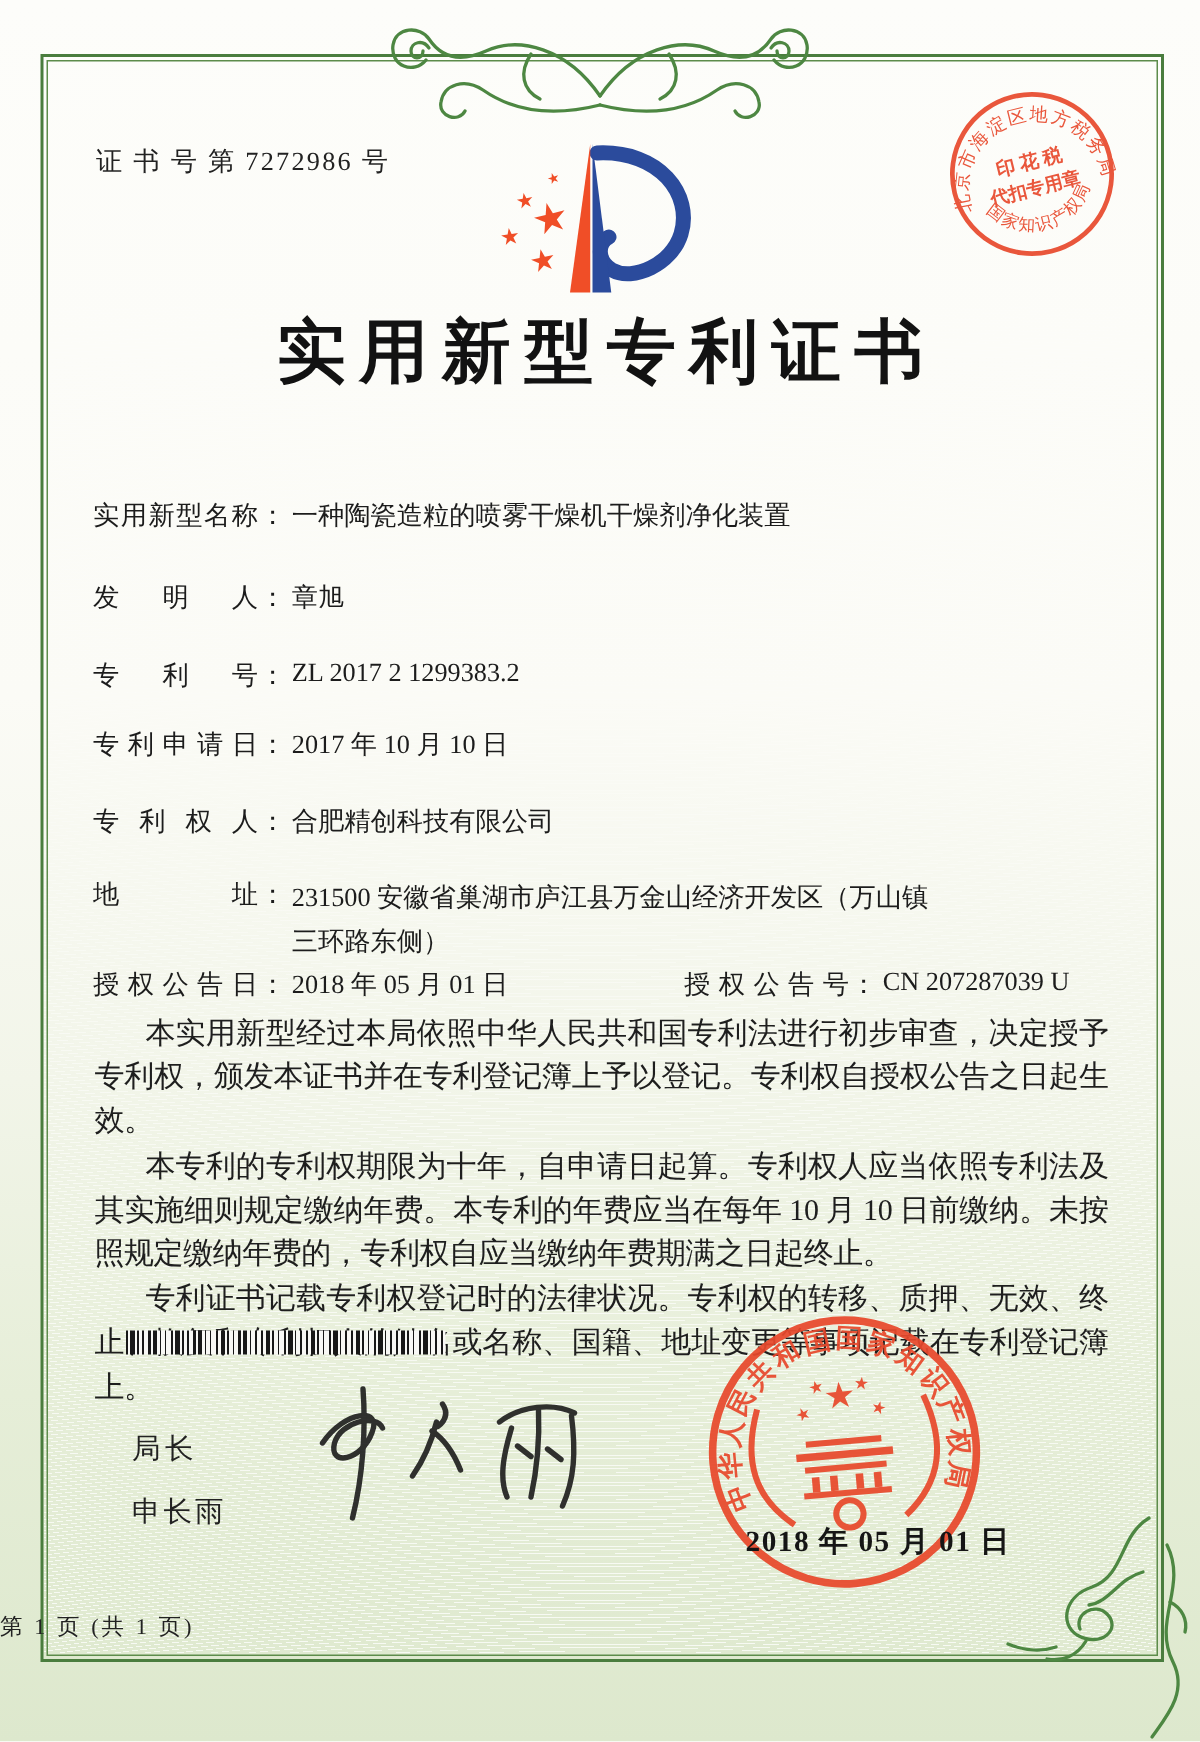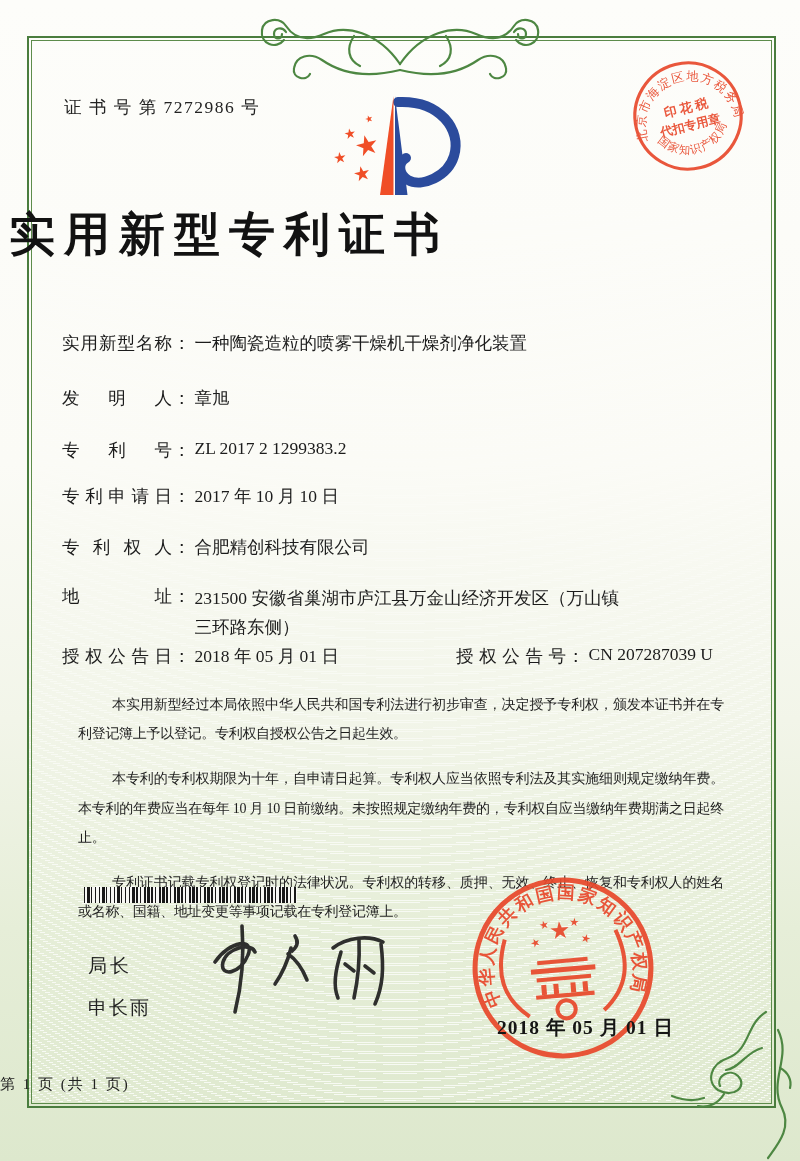--- a/index.html
+++ b/index.html
@@ -13,29 +13,29 @@
   .guilloche{
     position:absolute;left:29px;top:38px;width:742px;height:1064px;pointer-events:none;
     background:
       repeating-radial-gradient(ellipse 1600px 600px at 50% 135%,rgba(255,255,255,0.75) 0 1.2px,rgba(255,255,255,0) 1.2px 6px);
     -webkit-mask-image:linear-gradient(to bottom,rgba(0,0,0,.12) 0%,rgba(0,0,0,.25) 45%,rgba(0,0,0,.85) 75%,rgba(0,0,0,1) 100%);
             mask-image:linear-gradient(to bottom,rgba(0,0,0,.12) 0%,rgba(0,0,0,.25) 45%,rgba(0,0,0,.85) 75%,rgba(0,0,0,1) 100%);
   }
   .frame{position:absolute;left:27px;top:36px;width:745px;height:1068px;border:2.5px solid #4a7d3e;}
   .frame-inner{position:absolute;inset:2px;border:1px solid #5d8c4b;}
   .cert-no{position:absolute;left:64px;top:95px;font-size:17.5px;letter-spacing:1.5px;color:#222;text-align:center;}
-  .title{position:absolute;left:0;top:204px;width:100%;text-align:left;font-size:46px;font-weight:700;letter-spacing:9px;text-indent:9px;color:#121212;}
+  .title{position:absolute;left:0;top:204px;width:100%;text-align:center;font-size:46px;font-weight:700;letter-spacing:9px;text-indent:9px;color:#121212;}
   .frow{position:absolute;left:62px;font-size:17.5px;white-space:nowrap;}
   .flabel{display:inline-block;width:110px;text-align:justify;text-align-last:justify;vertical-align:top;}
   .colon{display:inline-block;margin:0 4px 0 1px;}
   .fvalue{display:inline-block;vertical-align:top;}
   .addr .fvalue{white-space:pre-line;max-width:500px;line-height:29px;}
   .grant-no{position:absolute;left:394px;top:0;}
   .paras{position:absolute;left:62px;top:674px;width:678px;}
-  .paras p{margin:16px;font-size:14px;line-height:29.2px;letter-spacing:-0.3px;text-indent:34px;color:#1e1e1e;text-align:justify;}
+  .paras p{margin:1px;font-size:20px;line-height:29.2px;letter-spacing:-0.3px;text-indent:34px;color:#1e1e1e;text-align:justify;}
   .barcode{
     position:absolute;left:84px;top:887px;width:213px;height:16px;
     background:repeating-linear-gradient(90deg,#181818 0 1.5px,#f8f8f5 1.5px 3px,#181818 3px 6px,#f8f8f5 6px 7.5px,#181818 7.5px 8.5px,#f8f8f5 8.5px 11px,#181818 11px 12px,#f8f8f5 12px 15px);
   }
   .director-title{position:absolute;left:88px;top:953px;font-size:19px;letter-spacing:3px;font-family:"Liberation Sans","DejaVu Sans",sans-serif;color:#222;}
   .director-name{position:absolute;left:88px;top:995px;font-size:19px;letter-spacing:2px;font-family:"Liberation Sans","DejaVu Sans",sans-serif;color:#222;}
   .signature{position:absolute;left:195px;top:912px;}
   .tax-stamp{position:absolute;left:629px;top:57px;transform:rotate(-14deg);opacity:.92;}
   .office-seal{position:absolute;left:467px;top:872px;transform:rotate(-5deg);opacity:.93;}
   .seal-date{position:absolute;left:497px;top:1014px;font-size:19.5px;font-weight:600;letter-spacing:1px;color:#151515;}

